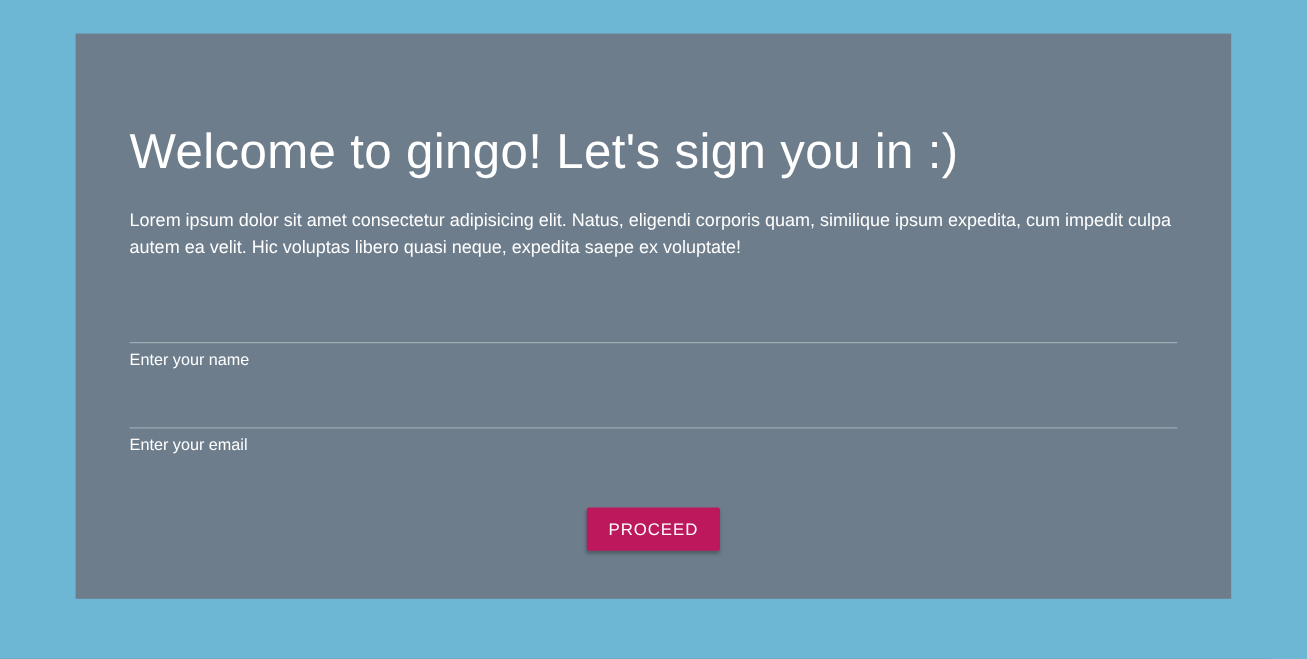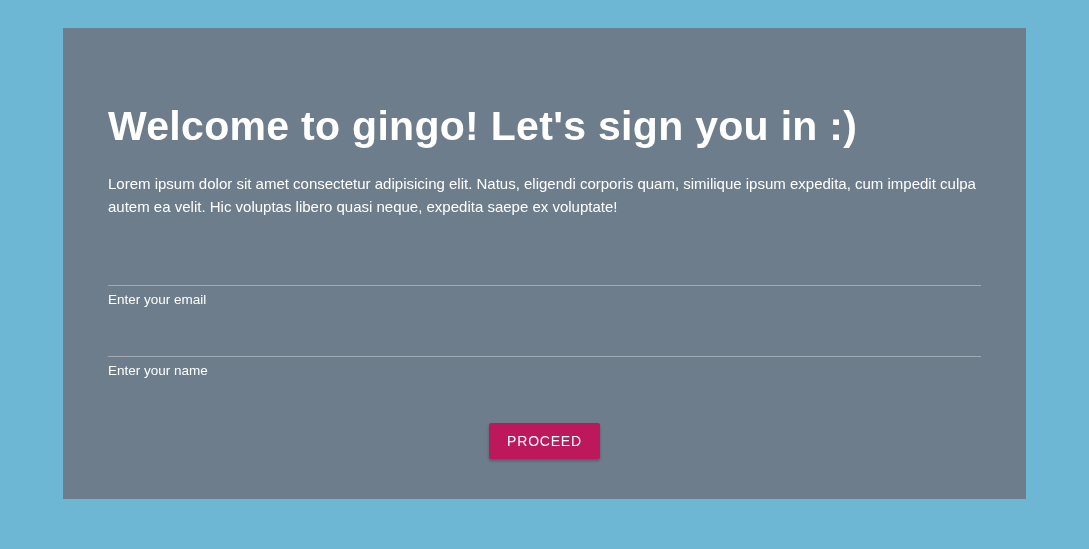--- a/index.html
+++ b/index.html
@@ -18,21 +18,21 @@
 
     .card {
       background-color: #6d7d8c;
       width: 100%;
       padding: 75px 45px 40px 45px;
       color: #ffffff;
     }
 
     .title {
       font-size: 41px;
-      font-weight: 700;
+      font-weight: 400;
       margin-bottom: 22px;
       letter-spacing: 0.3px;
     }
 
     .description {
       font-size: 15px;
       line-height: 1.55;
       margin-bottom: 35px;
       color: #ffffff;
     }
@@ -81,24 +81,24 @@
   </style>
 </head>
 <body>
 
 <div class="card">
   <h1 class="title">Welcome to gingo! Let's sign you in :)</h1>
   <p class="description">Lorem ipsum dolor sit amet consectetur adipisicing elit. Natus, eligendi corporis quam, similique ipsum expedita, cum impedit culpa autem ea velit. Hic voluptas libero quasi neque, expedita saepe ex voluptate!</p>
 
   <div class="input-wrapper">
     <input type="text" class="input-field" value="" style="">
-    <label class="input-label">Enter your email</label>
+    <label class="input-label">Enter your name</label>
   </div>
 
   <div class="input-wrapper">
     <input type="text" class="input-field" value="" style="">
-    <label class="input-label">Enter your name</label>
+    <label class="input-label">Enter your email</label>
   </div>
 
   <div class="button-row">
     <button class="proceed-btn">Proceed</button>
   </div>
 </div>
 
 </body></html>

